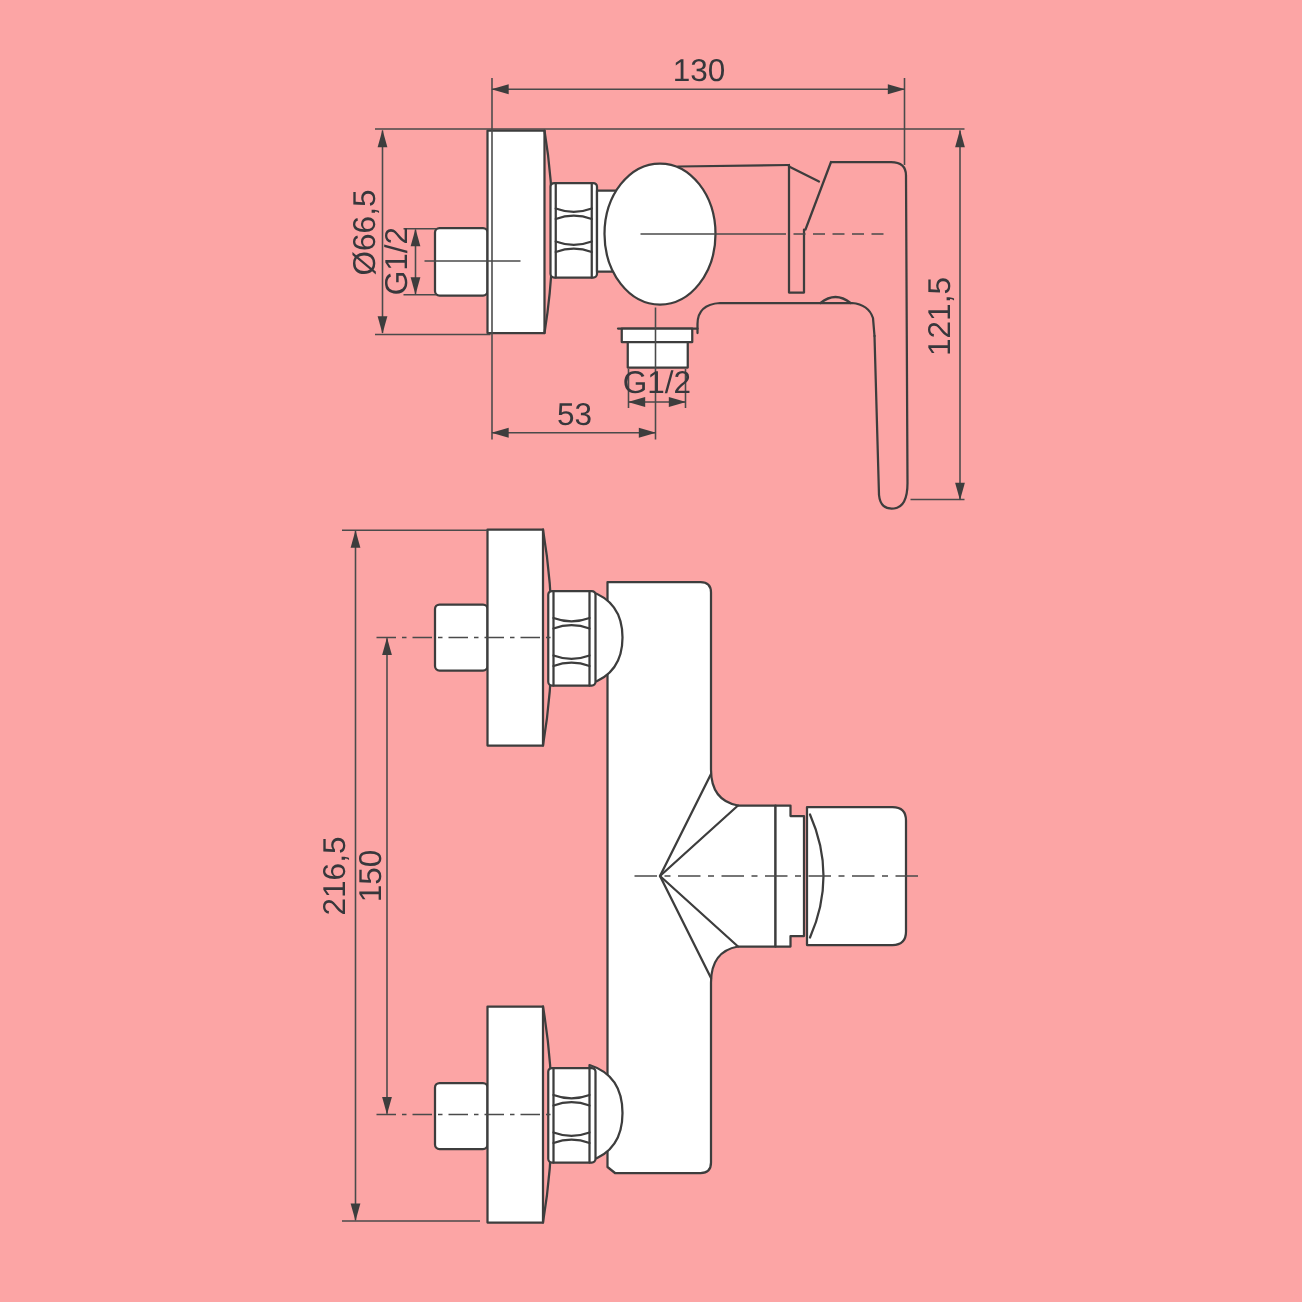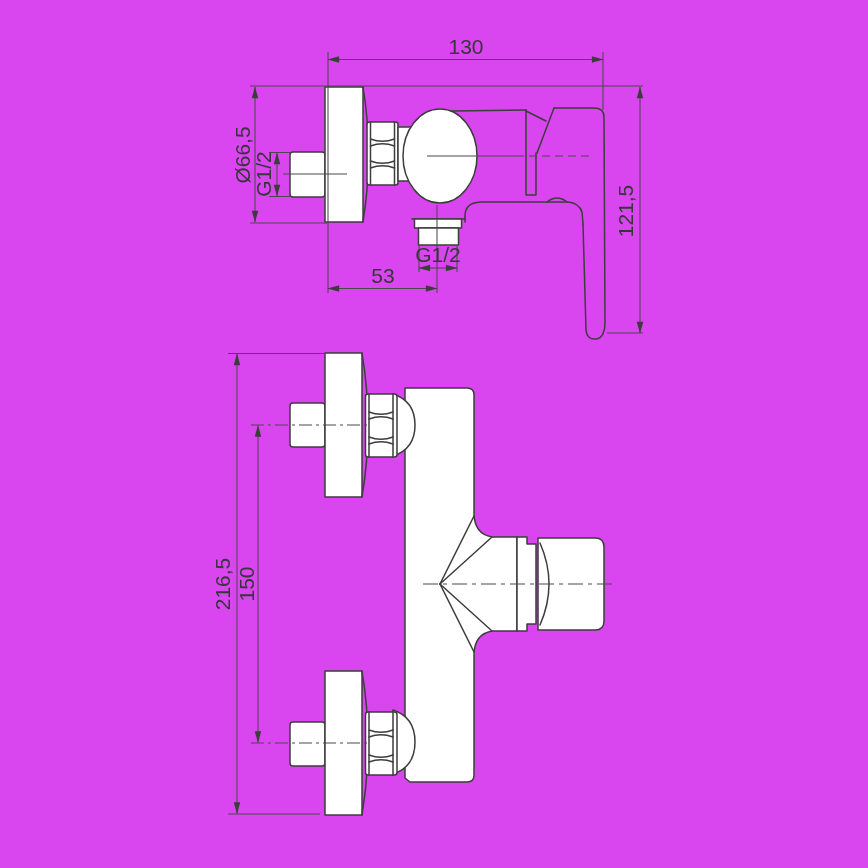--- a/index.html
+++ b/index.html
@@ -1,16 +1,16 @@
 <!DOCTYPE html>
 <html><head>
 <meta charset="utf-8">
 <style>
   html,body{margin:0;padding:0;background:#ffffff;}
-  .stage{width:868px;height:868px;position:relative;background:#d946ef;overflow:hidden;}
+  .stage{width:868px;height:868px;position:relative;background:#fca5a5;overflow:hidden;}
   svg{display:block;}
   .objf{fill:#ffffff;stroke:#3d3d3d;stroke-width:1.5;stroke-linejoin:round;}
   .obj{fill:none;stroke:#3d3d3d;stroke-width:1.5;stroke-linejoin:round;stroke-linecap:round;}
   .thin{fill:none;stroke:#4a4a4a;stroke-width:1.05;}
   .dim{fill:none;stroke:#4a4a4a;stroke-width:1.05;}
   text.d{font-family:"Liberation Sans",sans-serif;font-size:21px;fill:#37373b;}
 </style>
 </head>
 <body>
 

